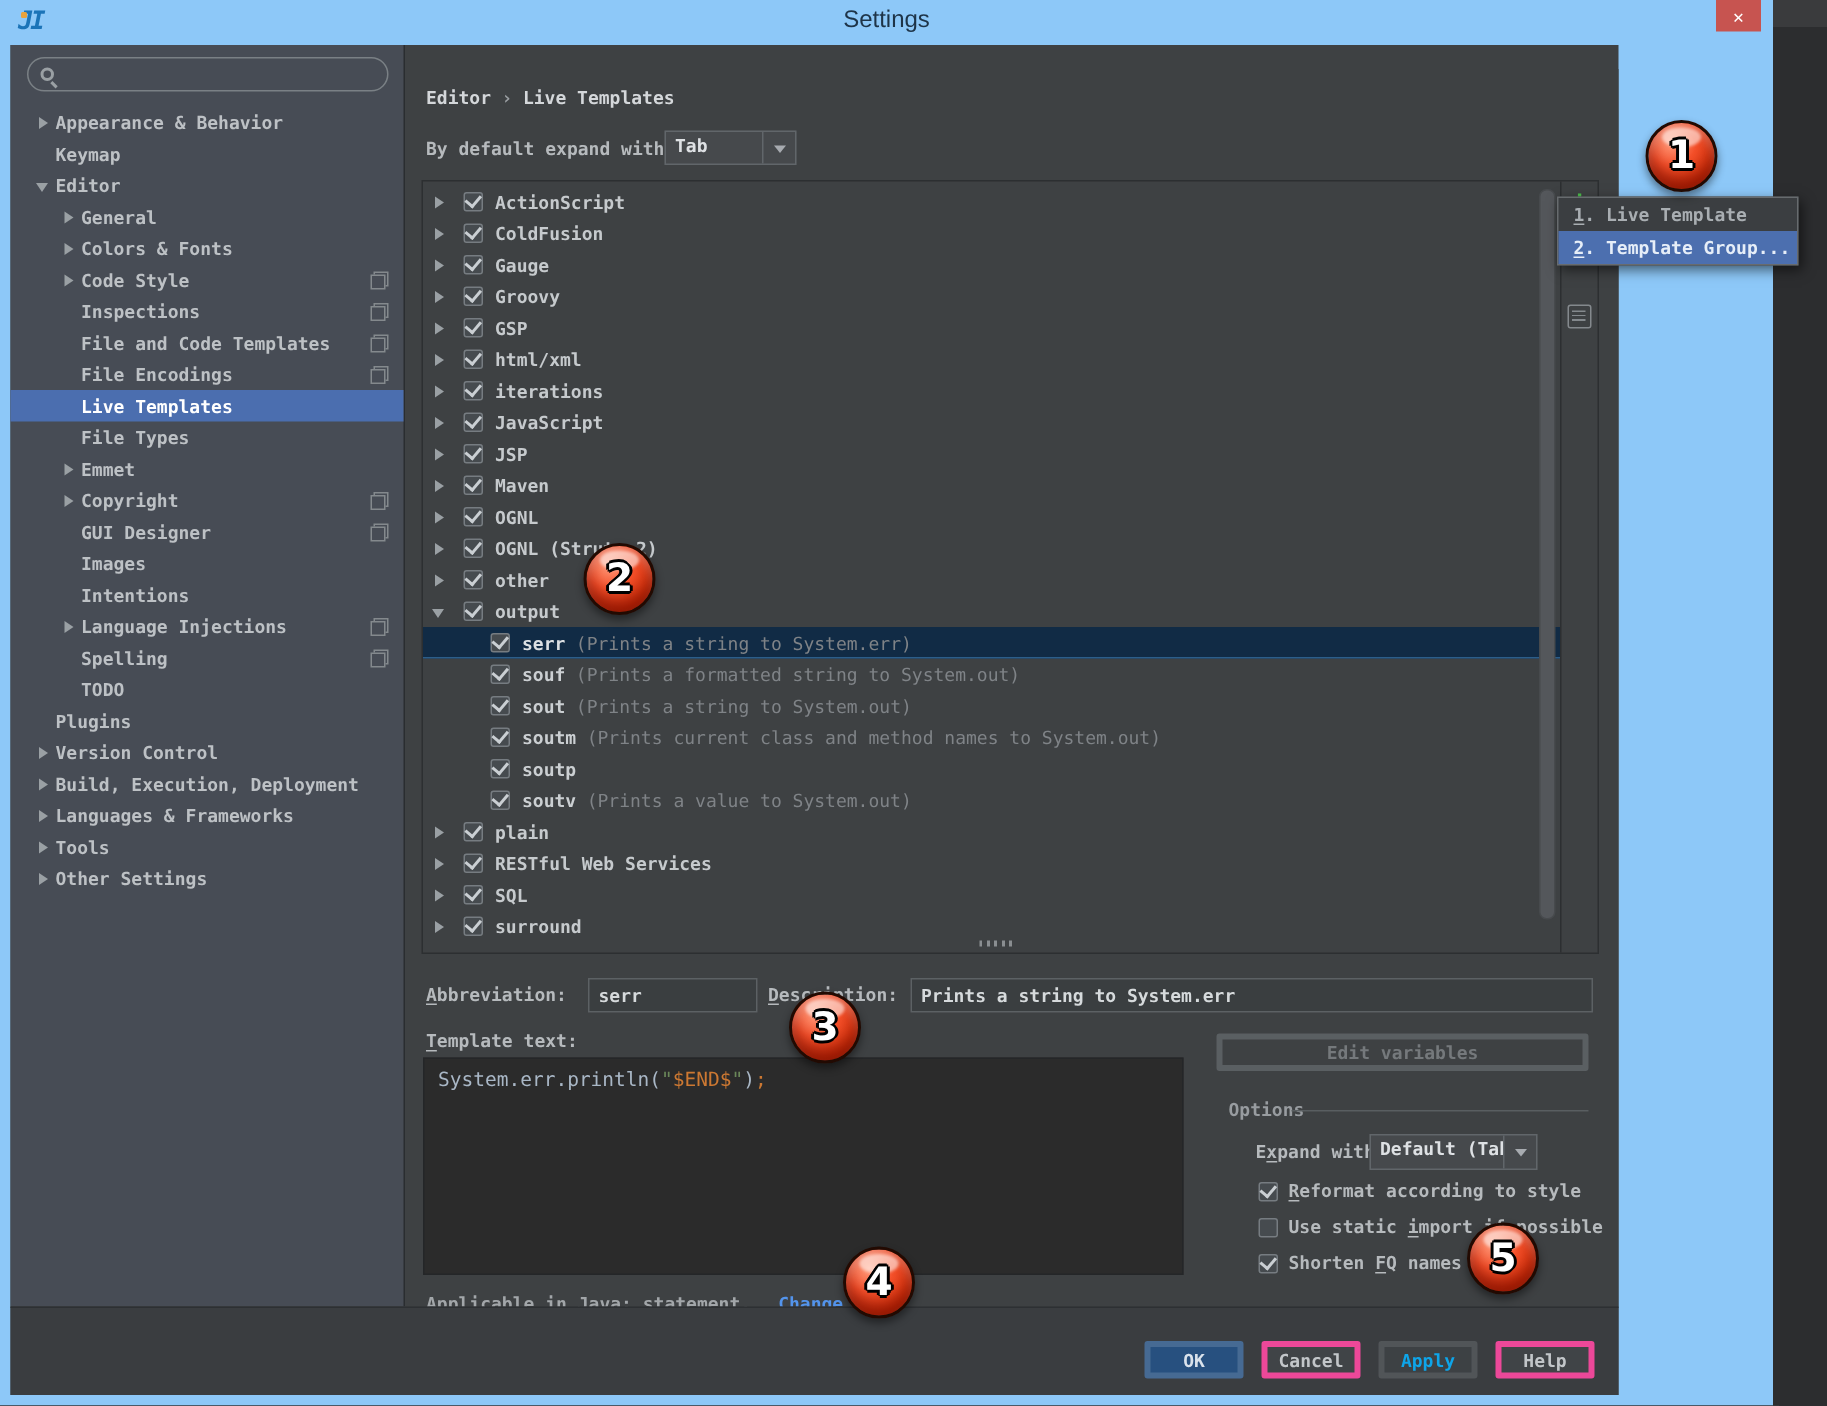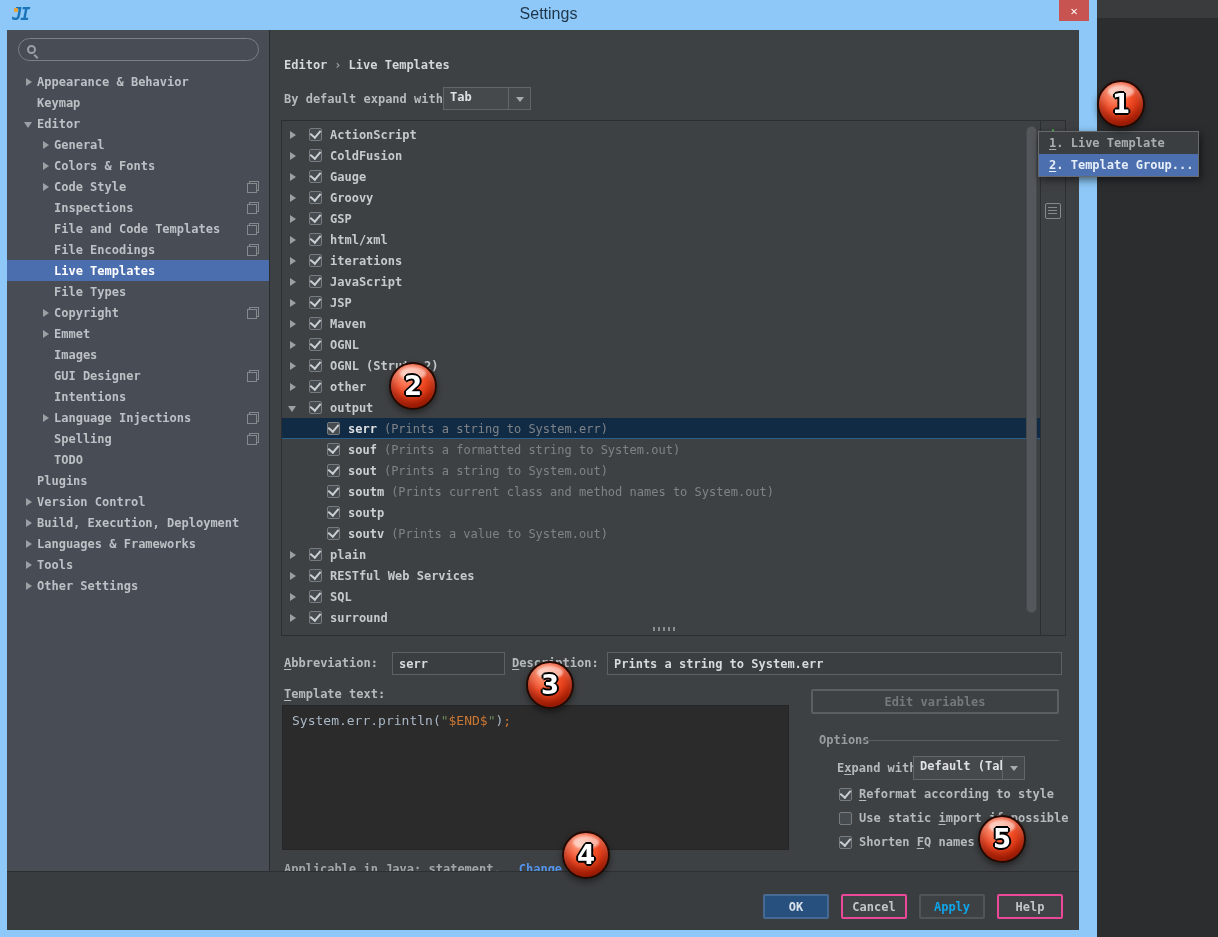--- a/index.html
+++ b/index.html
@@ -2,21 +2,21 @@
 <html><head>
 <meta charset="utf-8">
 <style>
   * { margin:0; padding:0; box-sizing:border-box; }
   html,body { width:1218px; height:937px; }
   body { background:#2C2D2F; font-family:"DejaVu Sans Mono",monospace; font-size:12px; font-weight:bold;
          position:relative; overflow:hidden; color:#BDC1C4; }
   .desktop-top { position:absolute; left:1086px; top:0; right:0; height:18px; background:#3A3B3D; }
 
   
-  .window { position:absolute; left:0; top:0; width:1097px; height:937px; background:#8DC8F8;
+  .window { position:absolute; left:0; top:0; width:1182px; height:937px; background:#8DC8F8;
             padding:30px 7px 7px 7px; }
   .titlebar { position:absolute; left:0; top:0; width:100%; height:30px; }
   .win-title { position:absolute; left:0; right:0; top:0; height:28px; line-height:28px; text-align:center;
                font-family:"Liberation Sans",sans-serif; font-weight:400; font-size:16px; color:#1E3448; }
   .logo { position:absolute; left:12px; top:4px; width:26px; height:22px;
           font-style:italic; font-size:17px; color:#1B74B8; letter-spacing:-2px; }
   .logo::after { content:""; position:absolute; left:2px; top:4px; width:4px; height:4px; background:#E8A33D; border-radius:1px; }
   .close-btn { position:absolute; right:8px; top:0; width:30px; height:21px; background:#C75450; color:#FFF;
                display:flex; align-items:center; justify-content:center; font-size:12px; cursor:pointer; }
 
@@ -86,21 +86,21 @@
                       background:repeating-linear-gradient(#84898D 0 1px, transparent 1px 3px); }
   .grip { position:absolute; left:371px; bottom:4px; width:22px; height:4px;
           background:repeating-linear-gradient(90deg,#8A8E91 0 2px, transparent 2px 5px); }
 
   
   .abs { position:absolute; }
   .inp { background:#3A3E40; border:1px solid #5C6164; color:#D6DADC; font:inherit; padding:0 6px; outline:none; }
   .editor { position:absolute; left:12px; top:659px; width:507px; height:145px; background:#2B2B2B;
             border:1px solid #242628; padding:7px 9px; font-size:13px; font-weight:normal; white-space:pre; }
   .tk-code { color:#A9B7C6; } .tk-str { color:#6A8759; } .tk-var { color:#CC7832; }
-  .btn { border:2px solid #ec4899; background:#404447; color:#C2C6C9; font:inherit; border-radius:2px; cursor:pointer;text-align:center; }
+  .btn { border:4px solid #ec4899; background:#404447; color:#C2C6C9; font:inherit; border-radius:2px; cursor:pointer;text-align:center; }
   .btn-editvars { left:541px; top:643px; width:248px; height:25px; background:#3E4143; border-color:#5A5F62; color:#75797C; }
   .options-label { left:549px; top:687px; color:#989CA0; }
   .options-line { left:591px; top:694px; width:198px; height:1px; background:#595E61; }
   .opt-row { position:absolute; display:flex; align-items:center; cursor:pointer; }
   .opt-row .olabel { margin-left:7px; color:#B6BABD; white-space:nowrap; }
   .applicable { left:14px; top:816px; color:#A2A6A9; }
   .link { color:#5394EC; margin-left:18px; cursor:pointer; }
 
   
   .footer { height:59px; background:#3A3D40; border-top:1px solid #2D3033; position:relative; }
@@ -193,35 +193,35 @@
             <div class="s-row lvl1 selected">
               <span class="tri "></span>
               <span class="s-label">Live Templates</span>
             </div>
             <div class="s-row lvl1">
               <span class="tri "></span>
               <span class="s-label">File Types</span>
             </div>
             <div class="s-row lvl1">
               <span class="tri right"></span>
+              <span class="s-label">Emmet</span>
+            </div>
+            <div class="s-row lvl1">
+              <span class="tri right"></span>
               <span class="s-label">Copyright</span>
               <span class="share"></span>
             </div>
             <div class="s-row lvl1">
-              <span class="tri right"></span>
-              <span class="s-label">Emmet</span>
+              <span class="tri "></span>
+              <span class="s-label">GUI Designer</span>
+              <span class="share"></span>
             </div>
             <div class="s-row lvl1">
               <span class="tri "></span>
               <span class="s-label">Images</span>
-            </div>
-            <div class="s-row lvl1">
-              <span class="tri "></span>
-              <span class="s-label">GUI Designer</span>
-              <span class="share"></span>
             </div>
             <div class="s-row lvl1">
               <span class="tri "></span>
               <span class="s-label">Intentions</span>
             </div>
             <div class="s-row lvl1">
               <span class="tri right"></span>
               <span class="s-label">Language Injections</span>
               <span class="share"></span>
             </div>

